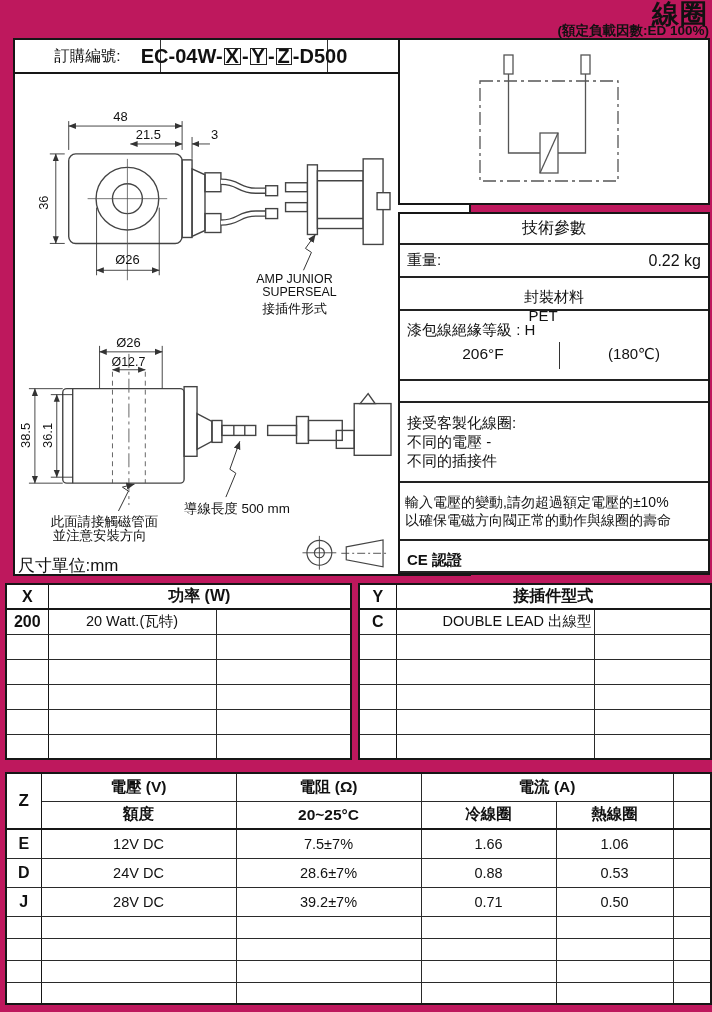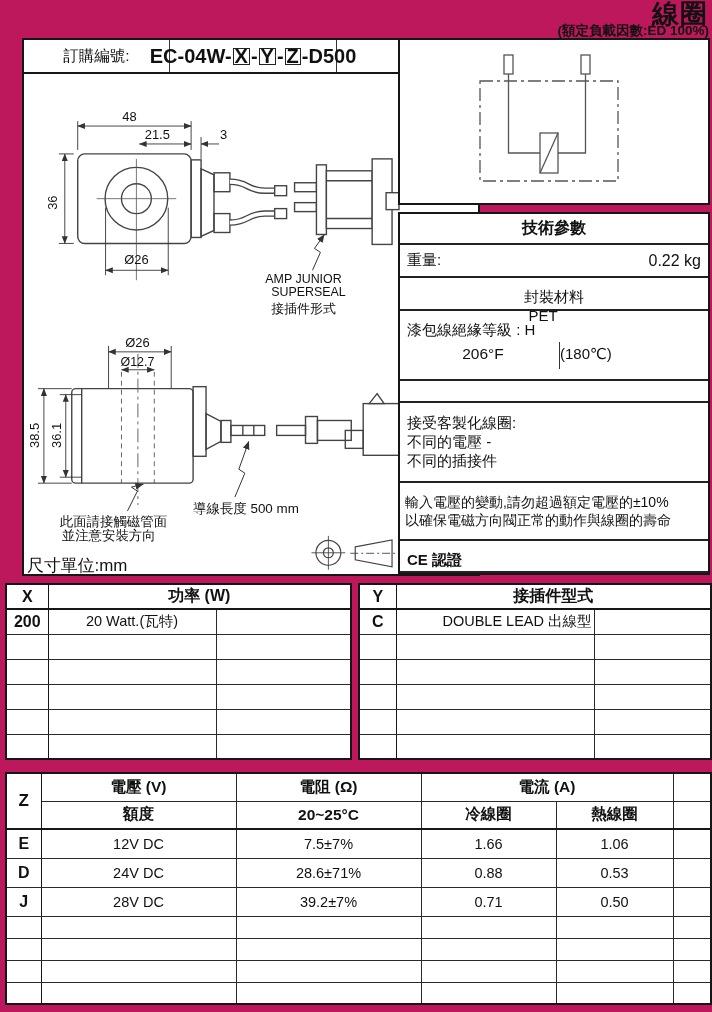--- a/index.html
+++ b/index.html
@@ -14,25 +14,25 @@
   
   #order-row{display:flex;height:32px;border-bottom:2px solid #161616;align-items:stretch;}
   #order-label{width:145px;display:flex;align-items:center;justify-content:center;
                font-size:15.5px;border-right:1.5px solid #333;}
   #order-part{width:166px;display:flex;align-items:center;justify-content:center;
               font-size:20px;font-weight:700;border-right:1.5px solid #333;white-space:nowrap;}
   #order-part .pbox{border:1.5px solid #222;padding:0 1px;margin:0 1px;line-height:15px;display:inline-block;}
   #order-rest{flex:1;}
   
   .trow{border-bottom:2px solid #222;padding:10px 7px;font-size:15px;box-sizing:border-box;}
-  .trow.head{font-weight:700;text-align:center;font-size:16px;padding:4px 16px;}
+  .trow.head{font-weight:400;text-align:center;font-size:16px;padding:4px 16px;}
   .flexrow{display:flex;justify-content:space-between;align-items:center;}
   .tsplit{display:flex;margin-top:2px;}
   .tsplit .cl{width:152px;text-align:center;border-right:1.2px solid #333;padding:3px 0 6px;}
-  .tsplit .cr{flex:1;text-align:left;padding:3px 0 6px;}
+  .tsplit .cr{flex:1;text-align:center;padding:3px 0 6px;}
   .small-lines{line-height:1.28;}
   .note-lines{font-size:14px;line-height:1.3;}
   
   table{border-collapse:collapse;table-layout:fixed;background:#fff;}
   table.spec{border:2px solid #161616;}
   td{border:1px solid #2a2a2a;text-align:center;font-size:14.5px;padding:0 2px;
      overflow:hidden;white-space:nowrap;box-sizing:border-box;}
   tr.hrow td{border-bottom:2px solid #161616;font-weight:700;font-size:16px;}
   td.key{font-weight:700;font-size:16px;border-right:1.5px solid #161616;}
   td.lft{text-align:right;padding-left:16px;}
@@ -41,21 +41,21 @@
   svg text{font-family:"Liberation Sans","DejaVu Sans",sans-serif;fill:#111;}
 </style>
 </head>
 <body>
 
 <div id="page">
 
   <div class="abs" id="title">線圈</div>
   <div class="abs" id="subtitle">(額定負載因數:ED 100%)</div>
 
-  <div class="abs box" style="left:22px;top:38px;width:458px;height:538px;">
+  <div class="abs box" style="left:13px;top:38px;width:458px;height:538px;">
     <div id="order-row">
       <div id="order-label">訂購編號:</div>
       <div id="order-part">
           <span>EC-04W-</span>
           <span class="pbox">X</span>
           <span>-</span>
           <span class="pbox">Y</span>
           <span>-</span>
           <span class="pbox">Z</span>
           <span>-D500</span>
@@ -347,21 +347,21 @@
       <td class="key">E</td>
       <td>12V DC</td>
       <td>7.5±7%</td>
       <td>1.66</td>
       <td>1.06</td>
       <td></td>
     </tr>
     <tr class="r29">
       <td class="key">D</td>
       <td>24V DC</td>
-      <td>28.6±71%</td>
+      <td>28.6±7%</td>
       <td>0.88</td>
       <td>0.53</td>
       <td></td>
     </tr>
     <tr class="r29">
       <td class="key">J</td>
       <td>28V DC</td>
       <td>39.2±7%</td>
       <td>0.71</td>
       <td>0.50</td>

